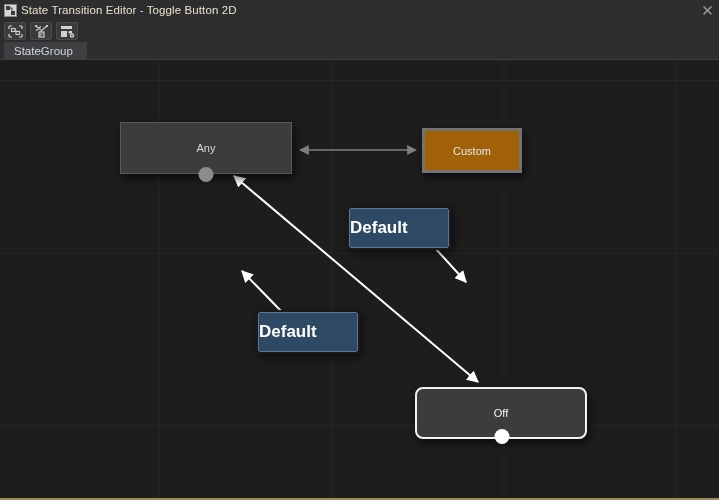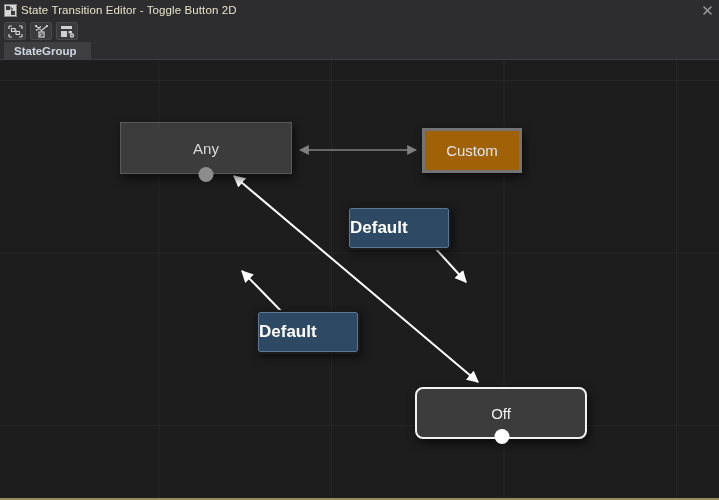--- a/index.html
+++ b/index.html
@@ -58,21 +58,21 @@
     background:#2d2d30;
     border-bottom:1px solid #3f3f41;
     box-sizing:border-box;
   }
   .tab{
     position:absolute;left:4px;top:0;height:18px;
     padding:0 14px 0 10px;
     background:#3f3f41;
     color:#cfd6e4;
     font-size:11.5px;
-    font-weight:bold;
+    font-weight:normal;
     display:flex;align-items:center;
     box-sizing:border-box;
     white-space:nowrap;
   }
 
   
   .canvas{
     position:absolute;left:0;top:60px;width:719px;height:440px;
     background:#1d1d1d;
     overflow:hidden;
@@ -92,21 +92,21 @@
     pointer-events:none;
   }
 
   .edge-layer{position:absolute;left:0;top:0;width:719px;height:440px;}
 
   
   .node{
     position:absolute;
     display:flex;align-items:center;justify-content:center;
     box-sizing:border-box;
-    font-size:15px;
+    font-size:11px;
     color:#d8d8d8;
     filter:drop-shadow(2px 4px 5px rgba(0,0,0,0.65));
   }
   .node-any{
     background:#3c3c3c;
     border:1px solid #5a5a5a;
   }
   .node-off{
     background:#3c3c3c;
     border:2px solid #f2f2f2;

